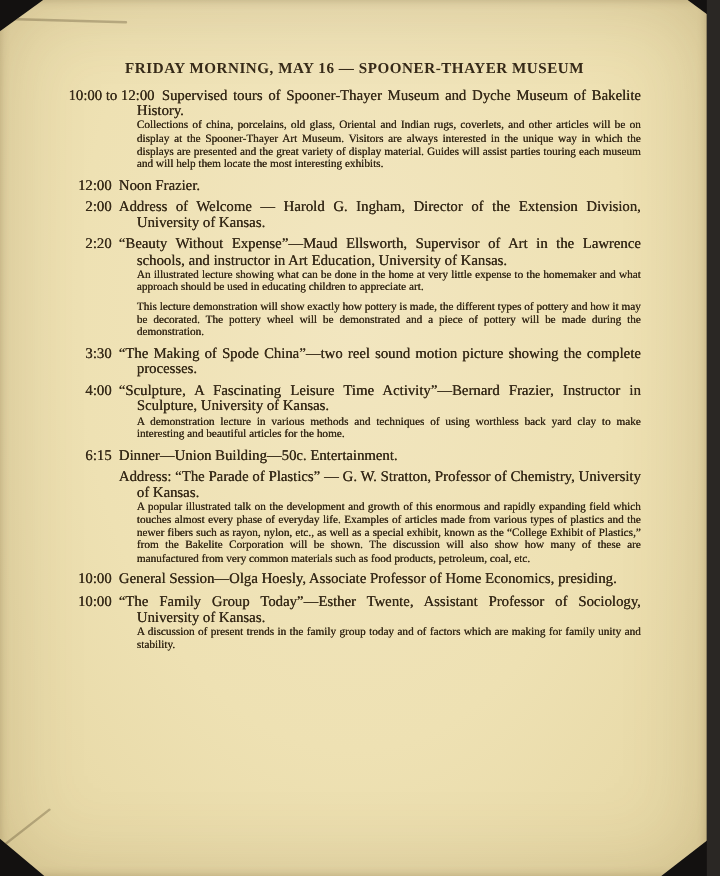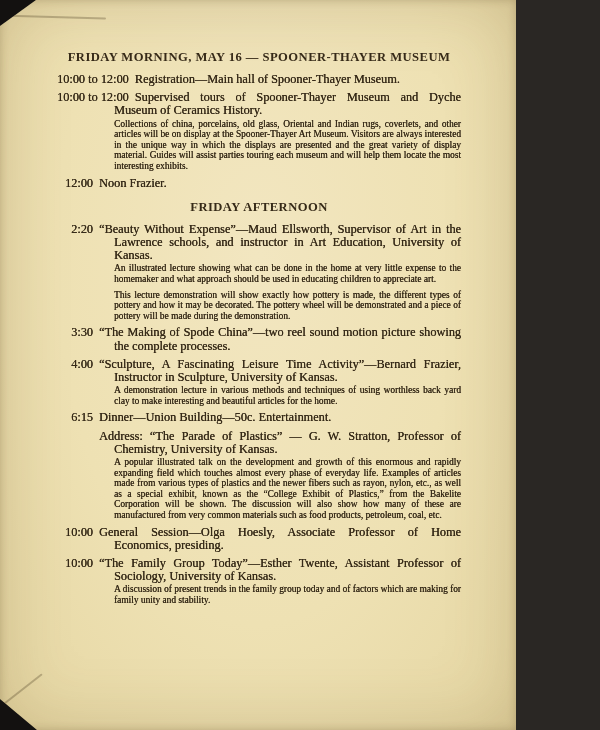--- a/index.html
+++ b/index.html
@@ -2,21 +2,21 @@
 <html style="--paper: #eee1b3; --ink: #362a18; --scan_background: #131110;"><head>
 <meta charset="utf-8">
 <style>
   html, body { margin: 0; padding: 0; }
   body {
     background: #2a2724;
     font-family: "Liberation Serif", "DejaVu Serif", serif;
   }
   .stage {
     position: relative;
-    width: 516px;
+    width: 589px;
     height: 730px;
     background: var(--scan_background, #131110);
     overflow: hidden;
   }
   .page {
     position: absolute;
     inset: 0;
     box-sizing: border-box;
     padding: 40px 55px 24px 57px;
     background: radial-gradient(ellipse at 50% 35%, #f2e6c0 0%, var(--paper, #eee1b3) 55%, #e5d6a2 100%);
@@ -73,38 +73,37 @@
 <body>
 
 <div class="stage">
   <div class="page">
     <div class="crease crease-tl"></div>
     <div class="crease crease-bl"></div>
 
     <section>
       <h2 class="heading">FRIDAY MORNING, MAY 16 — SPOONER-THAYER MUSEUM</h2>
 
-      <div class="item">
-        <p class="line"><span class="time">10:00 to 12:00</span><span>Registration—Main hall of Spooner-Thayer Museum.</span></p>
-      </div>
 
       <div class="item">
-        <p class="line"><span class="time">10:00 to 12:00</span><span>Supervised tours of Spooner-Thayer Museum and Dyche Museum of Ceramics History.</span></p>
+        <p class="line"><span class="time">10:00 to 12:00</span><span>Supervised tours of Spooner-Thayer Museum and Dyche Museum of Bakelite History.</span></p>
         <p class="note">Collections of china, porcelains, old glass, Oriental and Indian rugs, coverlets, and other articles will be on display at the Spooner-Thayer Art Museum. Visitors are always interested in the unique way in which the displays are presented and the great variety of display material. Guides will assist parties touring each museum and will help them locate the most interesting exhibits.</p>
       </div>
 
       <div class="item">
         <p class="line"><span class="time">12:00</span><span>Noon Frazier.</span></p>
       </div>
     </section>
 
     <section>
-      <h2 class="heading">FRIDAY AFTERNOON</h2>
 
 
+      <div class="item">
+        <p class="line"><span class="time">2:00</span><span>Address of Welcome — Harold G. Ingham, Director of the Extension Division, University of Kansas.</span></p>
+      </div>
 
       <div class="item">
         <p class="line"><span class="time">2:20</span><span>“Beauty Without Expense”—Maud Ellsworth, Supervisor of Art in the Lawrence schools, and instructor in Art Education, University of Kansas.</span></p>
         <p class="note">An illustrated lecture showing what can be done in the home at very little expense to the homemaker and what approach should be used in educating children to appreciate art.</p>
       </div>
 
       <div class="item">
         <p class="note">This lecture demonstration will show exactly how pottery is made, the different types of pottery and how it may be decorated. The pottery wheel will be demonstrated and a piece of pottery will be made during the demonstration.</p>
       </div>
 

